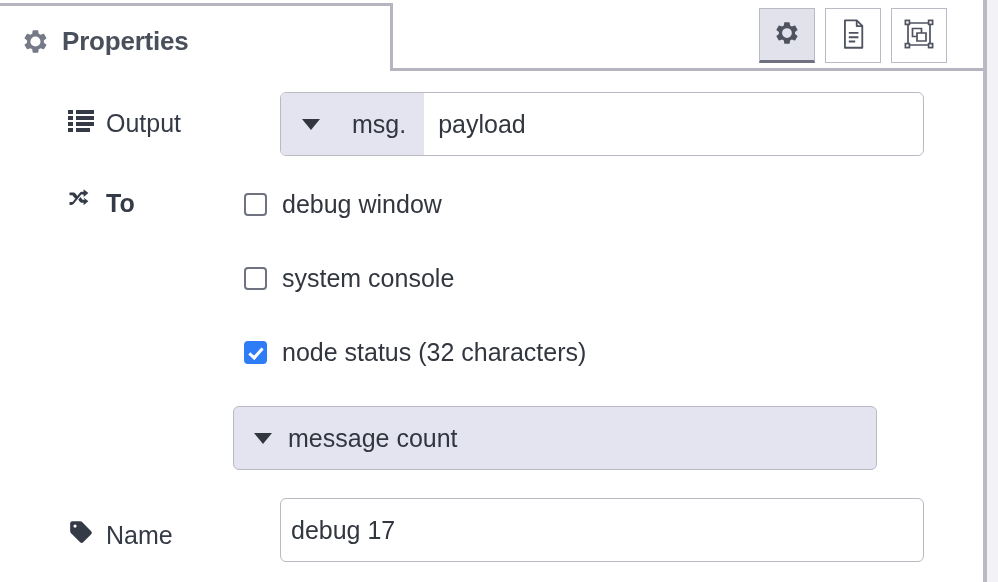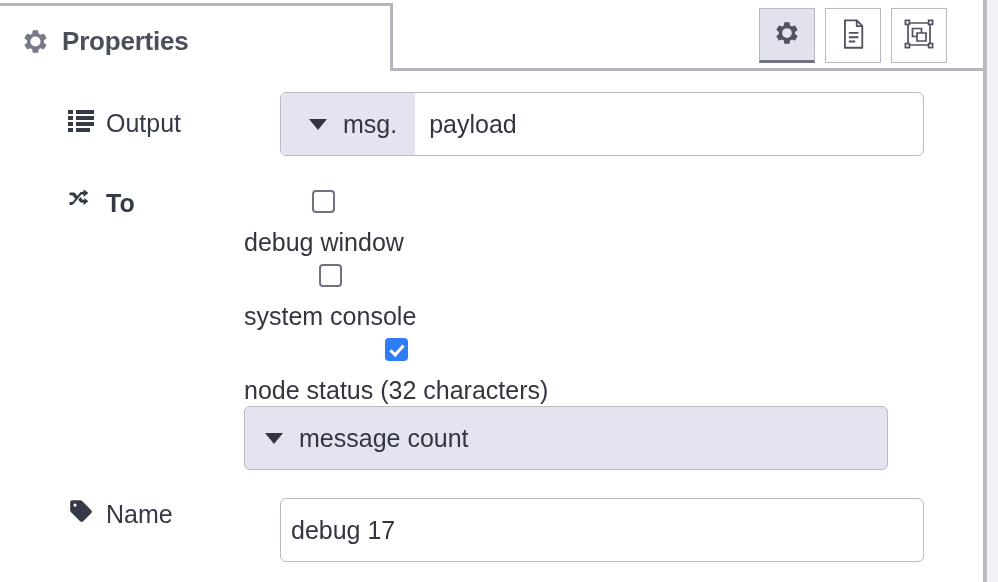--- a/index.html
+++ b/index.html
@@ -155,22 +155,22 @@
     display: flex;
     align-items: center;
     overflow: hidden;
   }
   .typed-input { left: 234px; width: 644px; }
   .type-chunk {
     background: #e4e4f0;
     height: 100%;
     display: flex;
     align-items: center;
-    gap: 16px;
-    padding: 0 18px 0 28px;
+    gap: 32px;
+    padding: 0 18px 0 21px;
     box-sizing: border-box;
     cursor: pointer;
   }
   .type-chunk-label {
     font-size: 25px;
     color: #32363f;
     white-space: nowrap;
   }
   .typed-value {
     flex: 1;
@@ -186,21 +186,21 @@
   .caret {
     width: 0;
     height: 0;
     border-left: 9px solid transparent;
     border-right: 9px solid transparent;
     border-top: 11px solid #32363f;
     flex: none;
   }
 
   .select-box {
-    left: 244px;
+    left: 233px;
     width: 644px;
     background: #e4e4f0;
     border-color: #b9bac4;
     gap: 16px;
     padding: 0 20px;
     cursor: pointer;
   }
   .select-text {
     font-size: 25px;
     color: #32363f;
@@ -223,21 +223,20 @@
   }
 
   
   .cbrow {
     position: absolute;
     left: 244px;
     display: flex;
     align-items: center;
     gap: 15px;
     cursor: pointer;
-    flex-direction: column;
   }
   .cbox {
     width: 23px;
     height: 23px;
     box-sizing: border-box;
     border: 2px solid #6f7380;
     border-radius: 4px;
     background: #ffffff;
     flex: none;
     position: relative;
@@ -375,21 +374,21 @@
       <span class="cbox checked"></span>
       <span class="cb-label">node status (32 characters)</span>
     </div>
 
     <div class="field select-box" style="top:406px;">
       <span class="caret"></span>
       <span class="select-text">message count</span>
     </div>
 
     <div class="row" style="top:498px; height:64px;">
-      <div class="row-label" style="top:0;">
+      <div class="row-label" style="top:21px;">
         <span>
           <svg width="26" height="26" viewBox="0 0 24 24" fill="#343a46">
             <path d="M21.4 11.2 12.8 2.6A2 2 0 0 0 11.4 2H4a2 2 0 0 0-2 2v7.4c0 .53.21 1.04.59 1.41l8.6 8.6a2 2 0 0 0 2.82 0l7.4-7.4a2 2 0 0 0 0-2.81zM6.5 8A1.5 1.5 0 1 1 8 6.5 1.5 1.5 0 0 1 6.5 8z"></path>
           </svg>
         </span>
         <span class="lbl-text">Name</span>
       </div>
 
       <div class="field text-input" style="top:0;">
         <input type="text" value="debug 17" style="">

